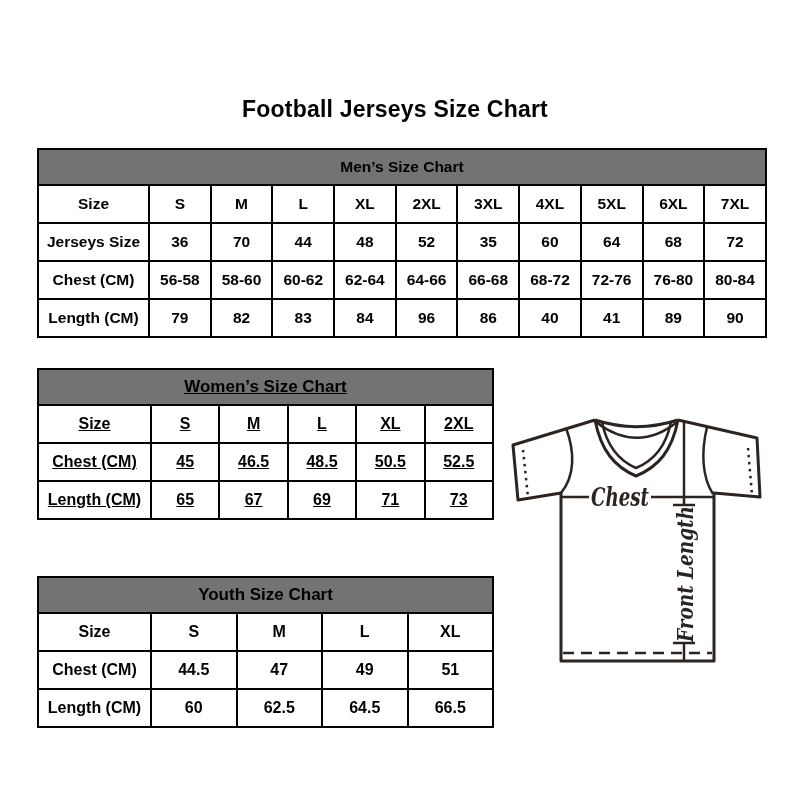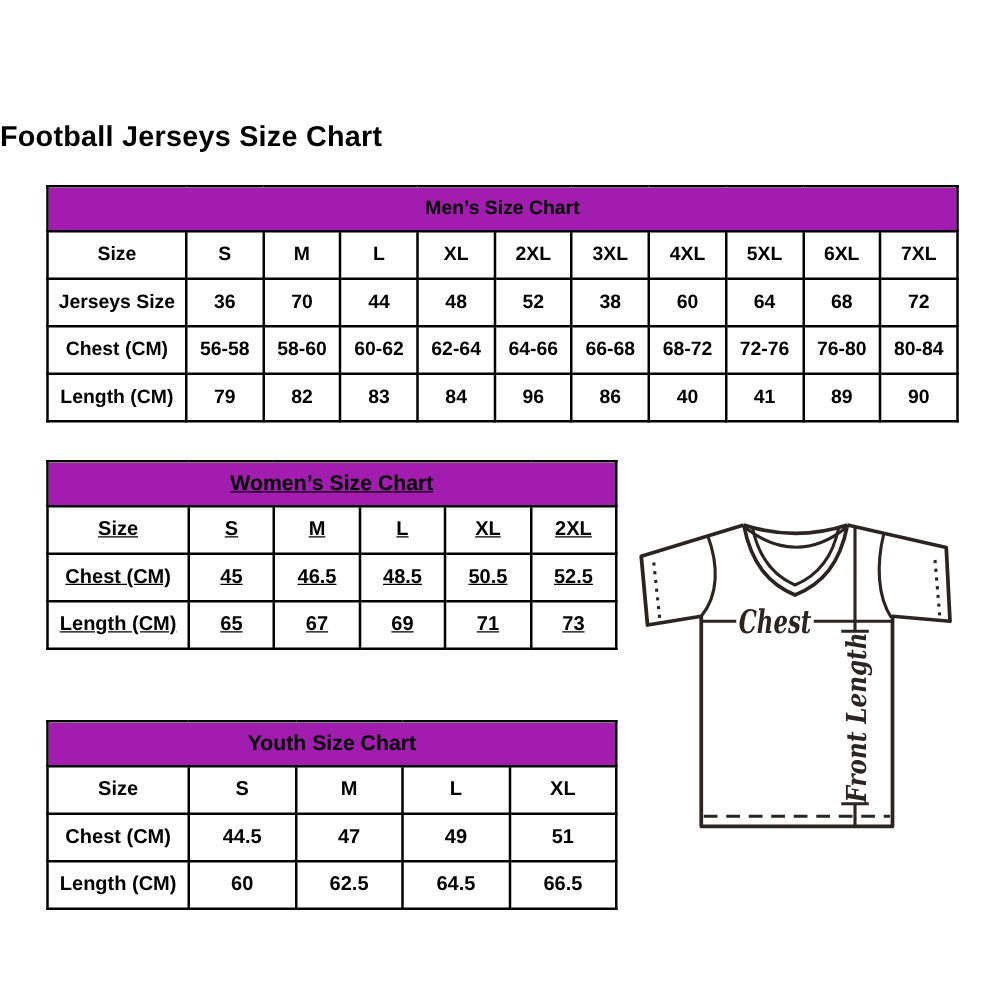--- a/index.html
+++ b/index.html
@@ -8,20 +8,21 @@
     width: 800px; height: 800px;
     background: #ffffff;
     font-family: "Liberation Sans", sans-serif;
     position: relative;
   }
   .page { position: relative; width: 800px; height: 800px; overflow: hidden; background:#fff; }
 
   .title {
     position: absolute;
     left: 0; top: 96px; width: 790px;
+    text-align: center;
     font-size: 23px;
     font-weight: bold;
     color: #000;
     letter-spacing: 0.2px;
   }
 
   table.size-table {
     position: absolute;
     border-collapse: collapse;
     table-layout: fixed;
@@ -34,21 +35,21 @@
     text-align: center;
     vertical-align: middle;
     font-weight: bold;
     font-size: 16px;
     color: #000;
     background: #fff;
     overflow: hidden;
     white-space: nowrap;
   }
   table.size-table td.hdr {
-    background: #a21caf;
+    background: #737373;
     font-size: 17px;
     height: 36px;
   }
   #men-table   { left: 37px; top: 148px; width: 728px; }
   #women-table { left: 37px; top: 368px; width: 455px; text-decoration: underline; }
   #youth-table { left: 37px; top: 576px; width: 455px; }
   #men-table td { font-size: 15.5px; }
 
   .jersey-wrap {
     position: absolute;
@@ -91,21 +92,21 @@
           <td>6XL</td>
           <td>7XL</td>
         </tr>
         <tr>
           <td>Jerseys Size</td>
           <td>36</td>
           <td>70</td>
           <td>44</td>
           <td>48</td>
           <td>52</td>
-          <td>38</td>
+          <td>35</td>
           <td>60</td>
           <td>64</td>
           <td>68</td>
           <td>72</td>
         </tr>
         <tr>
           <td>Chest (CM)</td>
           <td>56-58</td>
           <td>58-60</td>
           <td>60-62</td>

